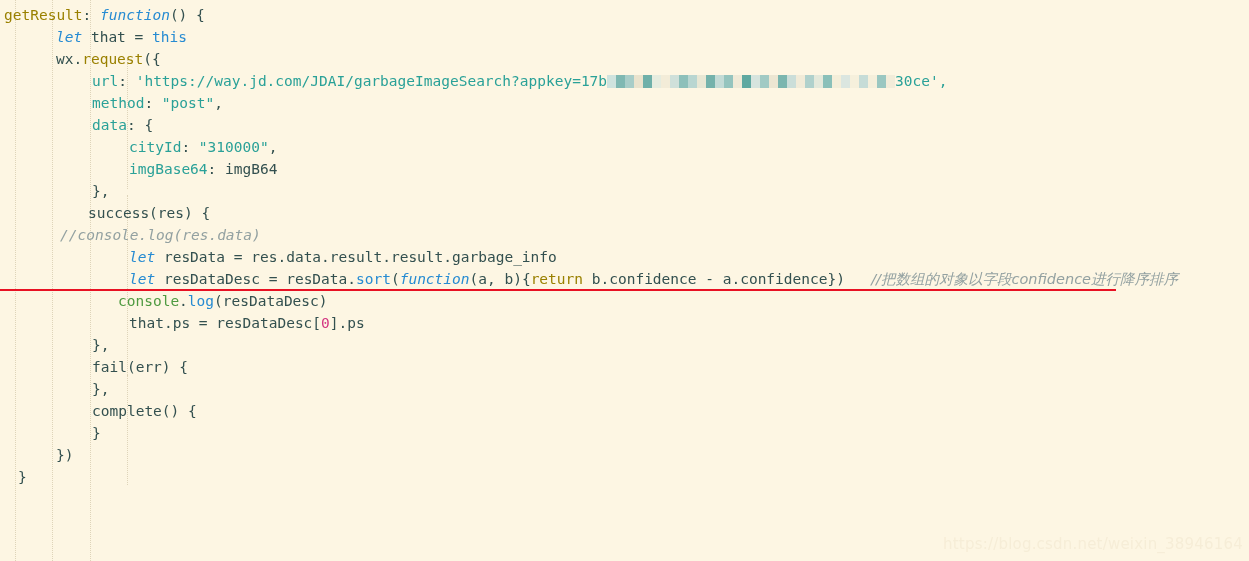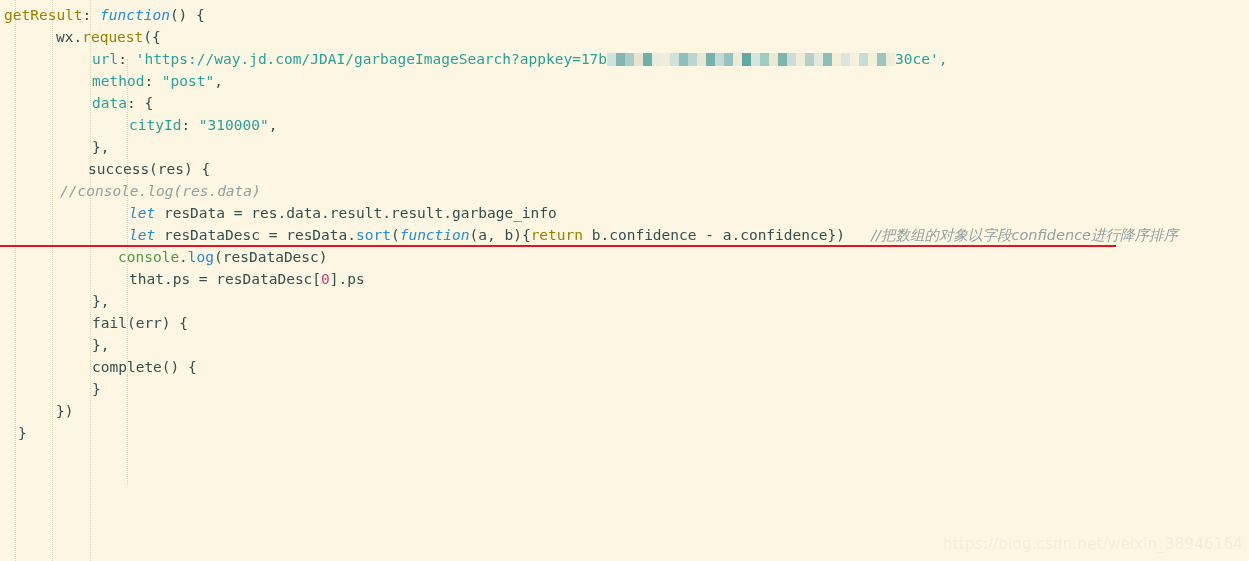--- a/index.html
+++ b/index.html
@@ -101,31 +101,33 @@
   <div class="indent-guide" style="left:52px;"></div>
   <div class="indent-guide" style="left:90px;"></div>
   <div class="indent-guide" style="left:127px; top:195px; height:180px;"></div>
   <div class="indent-guide" style="left:127px; top:59px; height:130px;"></div>
   <div class="indent-guide" style="left:127px; top:375px; height:110px;"></div>
 
   <div class="code-area">
 
     <div class="line"><span class="txt" style="padding-left:4px"><span class="fn-olive">getResult</span><span class="punct">:</span> <span class="k-blue">function</span><span class="punct">() {</span></span></div>
 
+    <div class="line"><span class="txt" style="padding-left:56px"><span class="k-blue">let</span><span class="ident"> that </span><span class="punct">= </span><span class="k-blue" style="font-style:normal">this</span></span></div>
 
     <div class="line"><span class="txt" style="padding-left:56px"><span class="ident">wx</span><span class="punct">.</span><span class="fn-olive">request</span><span class="punct">({</span></span></div>
 
     <div class="line"><span class="txt" style="padding-left:92px"><span class="prop">url</span><span class="punct">: </span><span class="str">'https://way.jd.com/JDAI/garbageImageSearch?appkey=17b</span><span class="mosaic"><i style="background:#cfe3de"></i><i style="background:#7fb8b2"></i><i style="background:#a8cdc8"></i><i style="background:#eae3cd"></i><i style="background:#6fb0a9"></i><i style="background:#e6ecdf"></i><i style="background:#f3ecd8"></i><i style="background:#cfe0da"></i><i style="background:#8dc0ba"></i><i style="background:#b9d6d1"></i><i style="background:#e8e7d4"></i><i style="background:#74b2ab"></i><i style="background:#c3dbd6"></i><i style="background:#95c4be"></i><i style="background:#f0ead7"></i><i style="background:#5fa9a1"></i><i style="background:#d6e4de"></i><i style="background:#a1cac4"></i><i style="background:#ece6d2"></i><i style="background:#7bb6af"></i><i style="background:#cbded9"></i><i style="background:#f1ebd8"></i><i style="background:#b0d1cc"></i><i style="background:#e4e9db"></i><i style="background:#8ac0b9"></i><i style="background:#f4eed9"></i><i style="background:#dbe6e0"></i><i style="background:#f6f0dc"></i><i style="background:#c6dcd7"></i><i style="background:#f5efdb"></i><i style="background:#9ac7c1"></i><i style="background:#f2ecd9"></i></span><span class="str">30ce',</span></span></div>
 
     <div class="line"><span class="txt" style="padding-left:92px"><span class="prop">method</span><span class="punct">: </span><span class="str">"post"</span><span class="punct">,</span></span></div>
 
     <div class="line"><span class="txt" style="padding-left:92px"><span class="prop">data</span><span class="punct">: </span><span class="punct">{</span></span></div>
 
     <div class="line"><span class="txt" style="padding-left:129px"><span class="prop">cityId</span><span class="punct">: </span><span class="str">"310000"</span><span class="punct">,</span></span></div>
 
+    <div class="line"><span class="txt" style="padding-left:129px"><span class="prop">imgBase64</span><span class="punct">: </span><span class="ident">imgB64</span></span></div>
 
     <div class="line"><span class="txt" style="padding-left:92px"><span class="punct">},</span></span></div>
 
     <div class="line"><span class="txt" style="padding-left:88px"><span class="ident">success</span><span class="punct">(res) {</span></span></div>
 
     <div class="line"><span class="txt" style="padding-left:60px"><span class="comment">//console.log(res.data)</span></span></div>
 
     <div class="line"><span class="txt" style="padding-left:129px"><span class="k-blue">let</span><span class="ident"> resData </span><span class="punct">= </span><span class="ident">res.data.result.result.garbage_info</span></span></div>
 
     <div class="line"><span class="txt" style="padding-left:129px"><span class="k-blue">let</span><span class="ident"> resDataDesc </span><span class="punct">= </span><span class="ident">resData</span><span class="punct">.</span><span class="blue">sort</span><span class="punct">(</span><span class="k-blue">function</span><span class="punct">(a, b)</span><span class="punct">{</span><span class="k-olive">return</span><span class="ident"> b.confidence - a.confidence})</span><span>   </span><span class="cn-comment">//把数组的对象以字段confidence进行降序排序</span></span>

